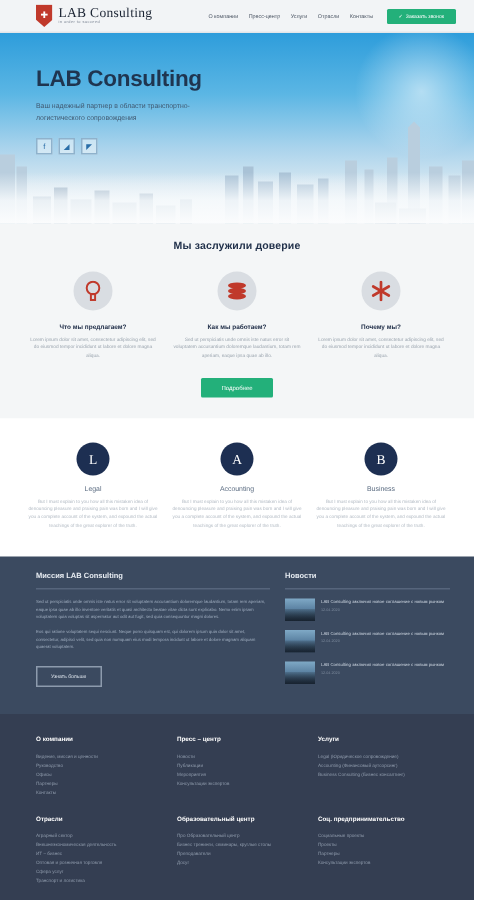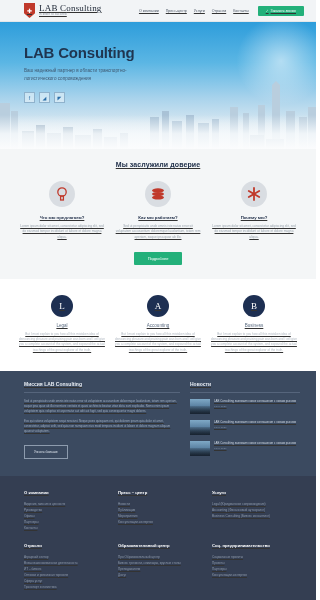--- a/index.html
+++ b/index.html
@@ -2,21 +2,21 @@
 <html lang="ru"><head>
 <meta charset="utf-8">
 <style>
   html,body{margin:0;padding:0;}
   body{
     width:316px;height:600px;overflow:hidden;
     font-family:"Liberation Sans", sans-serif;
     background:#ffffff;color:#333;
     -webkit-font-smoothing:antialiased;
   }
-  .page{width:316px;height:600px;position:relative;text-decoration:underline;}
+  .page{width:316px;height:600px;position:relative;}
 
   
   .header{
     height:21px;background:#f2f4f6;
     display:flex;align-items:center;position:relative;z-index:5;
     border-bottom:1px solid #e3e6e9;
   }
   .logo-wrap{display:flex;align-items:center;margin-left:24px;}
   .shield{
     width:11px;height:15px;background:#c0392b;position:relative;margin-right:4px;

